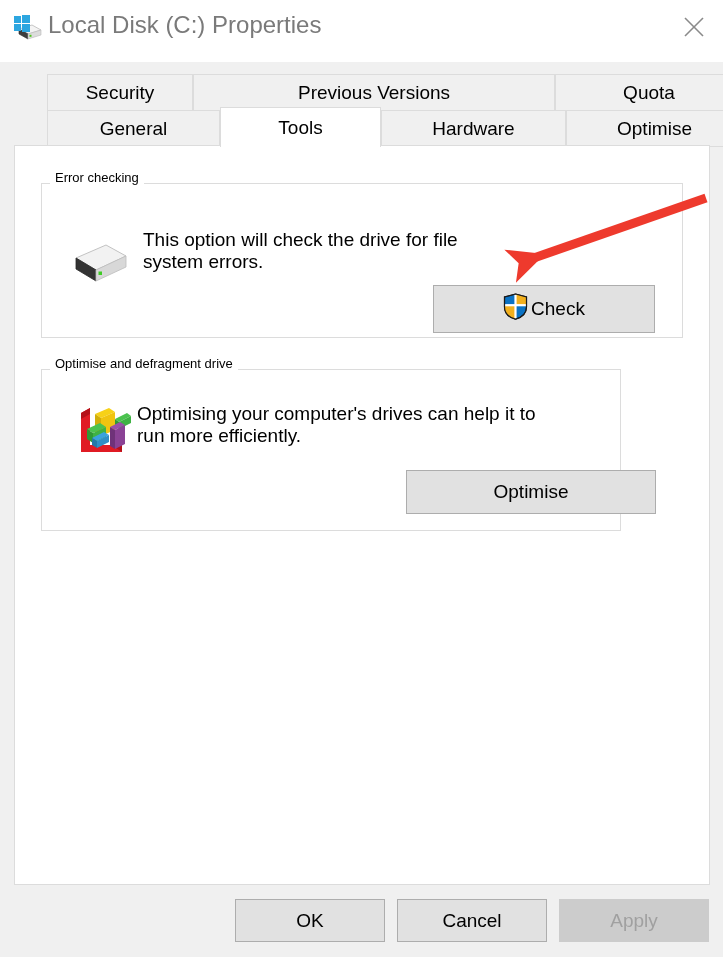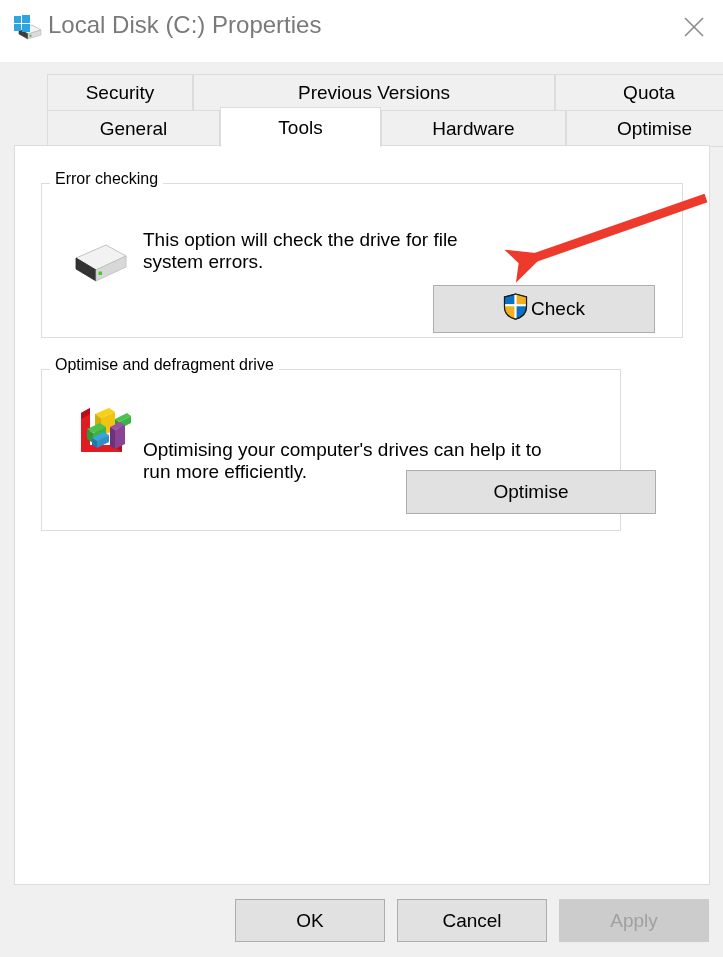--- a/index.html
+++ b/index.html
@@ -116,21 +116,21 @@
     box-sizing: border-box;
     border: 1px solid #dcdcdc;
     background: transparent;
   }
   .groupbox-label {
     position: absolute;
     top: -14px;
     left: 8px;
     background: #ffffff;
     padding: 0 5px;
-    font-size: 16px;
+    font-size: 13px;
     color: #000000;
     white-space: nowrap;
   }
   .group-desc {
     position: absolute;
     font-size: 19px;
     color: #000000;
     line-height: 22px;
     white-space: pre-line;
   }
@@ -297,21 +297,21 @@
           <polygon points="35,26 45,21 50,24 40,29" fill="#9b4fa8"></polygon>
           <polygon points="35,26 40,29 40,48 35,45" fill="#6f3279"></polygon>
           <polygon points="40,29 50,24 50,43 40,48" fill="#8a4295"></polygon>
 
           <polygon points="17,37 29,31 34,34 22,40" fill="#3aa2dd"></polygon>
           <polygon points="17,37 22,40 22,47 17,44" fill="#2478a8"></polygon>
           <polygon points="22,40 34,34 34,41 22,47" fill="#2f8fc6"></polygon>
         </svg>
       </div>
 
-      <div class="group-desc" style="left:101px;top:33px;width:470px;margin-top:36px;">Optimising your computer's drives can help it to
+      <div class="group-desc" style="left:95px;top:33px;width:470px;">Optimising your computer's drives can help it to
 run more efficiently.</div>
 
       <div class="btn" style="left:364px;top:100px;width:250px;height:44px;">
         <span>Optimise</span>
       </div>
     </div>
 
   </div>
 
   <div id="footer">

